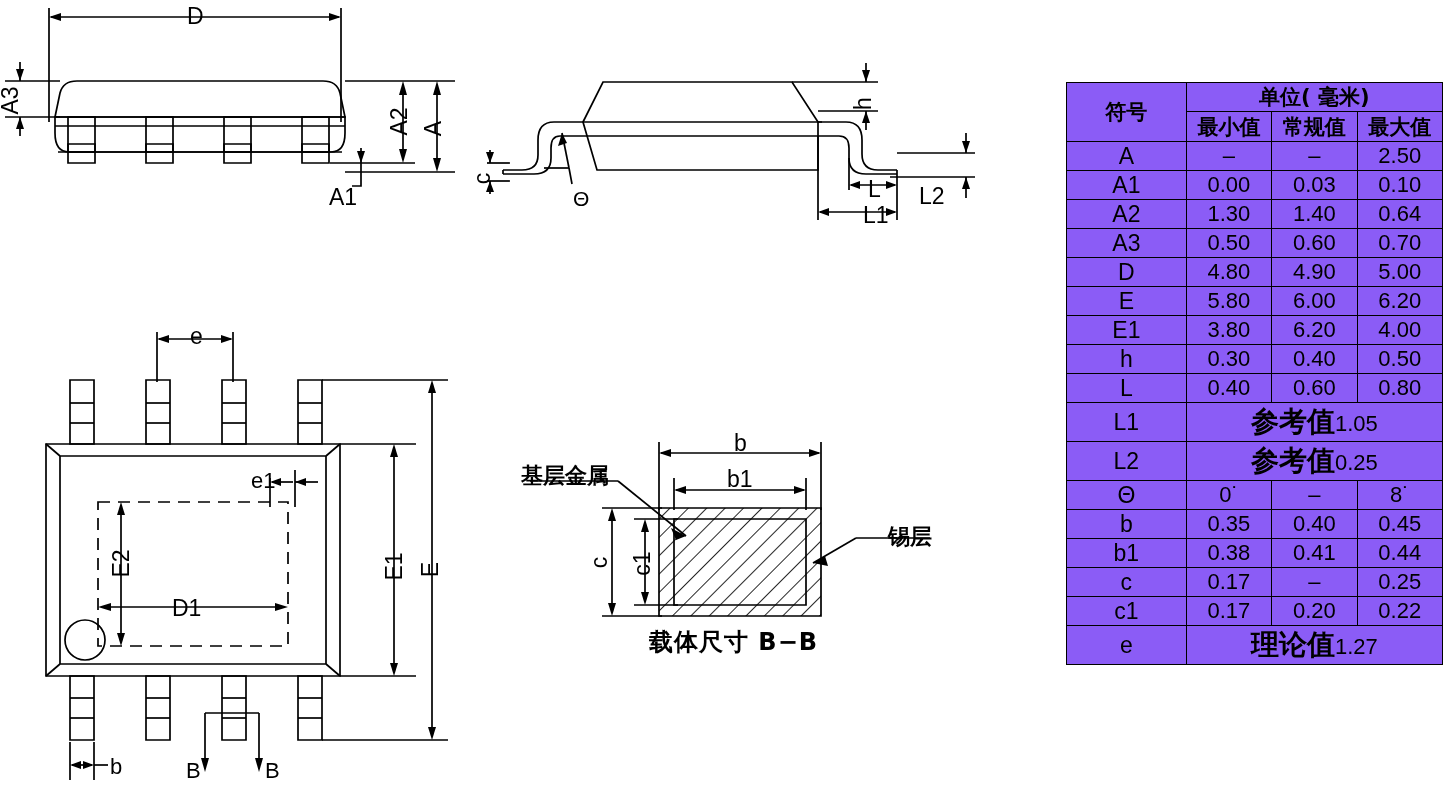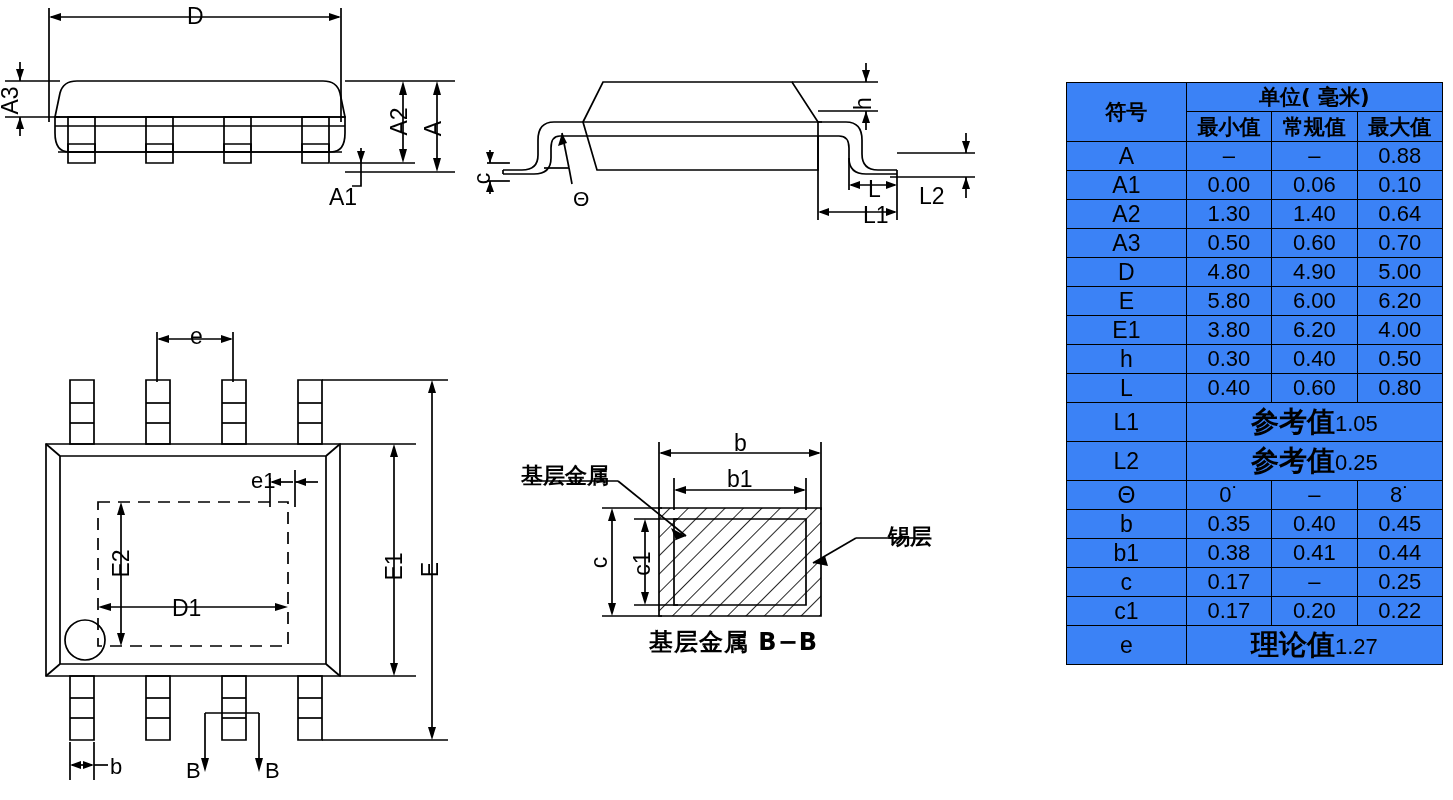--- a/index.html
+++ b/index.html
@@ -36,21 +36,21 @@
   
   svg.draw { position: absolute; overflow: visible; }
   svg.draw line, svg.draw path, svg.draw polyline, svg.draw rect, svg.draw circle, svg.draw polygon {
     vector-effect: non-scaling-stroke;
   }
 
   
   .tbl {
     position: absolute;
     border-collapse: collapse;
-    background: #3b82f6;
+    background: #8b5cf6;
     font-family: "Liberation Sans", "DejaVu Sans", sans-serif;
   }
   .tbl td, .tbl th {
     border: 1.6px solid #000;
     text-align: center;
     vertical-align: middle;
     font-weight: 400;
     font-size: 22px;
     padding: 0;
     color: #000;
@@ -367,45 +367,45 @@
       <polygon points="145,185 141,172 149,172" fill="#000" stroke="none"></polygon>
 
     </g>
   </svg>
   <div class="lbl" style="left:734px; top:432px; font-size:23px;">b</div>
   <div class="lbl" style="left:727px; top:468px; font-size:23px;">b1</div>
   <div class="lbl rot" style="left:594px; top:551px; transform:rotate(-90deg); font-size:23px;">c</div>
   <div class="lbl rot" style="left:630px; top:552px; transform:rotate(-90deg); font-size:23px;">c1</div>
   <div class="lbl cn" style="left:521px; top:465px; font-size:22px;">基层金属</div>
   <div class="lbl cn" style="left:888px; top:526px; font-size:22px;">锡层</div>
-  <div class="lbl cn" style="left:649px; top:630px; font-size:24px; letter-spacing:1px;">基层金属 B−B</div>
+  <div class="lbl cn" style="left:649px; top:630px; font-size:24px; letter-spacing:1px;">载体尺寸 B−B</div>
 
   <table class="tbl" id="dim-table">
     <thead>
       <tr>
         <th class="colsym cn" rowspan="2">符号</th>
         <th class="hdr-unit cn" colspan="3">单位( 毫米)</th>
       </tr>
       <tr>
         <th class="colv hdr-sub cn">最小值</th>
         <th class="colv hdr-sub cn">常规值</th>
         <th class="colv hdr-sub cn">最大值</th>
       </tr>
     </thead>
     <tbody id="dim-table-body">
         <tr>
           <td class="colsym sym">A</td>
           <td class="colv">–</td>
           <td class="colv">–</td>
-          <td class="colv">0.88</td>
+          <td class="colv">2.50</td>
         </tr>
         <tr>
           <td class="colsym sym">A1</td>
           <td class="colv">0.00</td>
-          <td class="colv">0.06</td>
+          <td class="colv">0.03</td>
           <td class="colv">0.10</td>
         </tr>
         <tr>
           <td class="colsym sym">A2</td>
           <td class="colv">1.30</td>
           <td class="colv">1.40</td>
           <td class="colv">0.64</td>
         </tr>
         <tr>
           <td class="colsym sym">A3</td>

